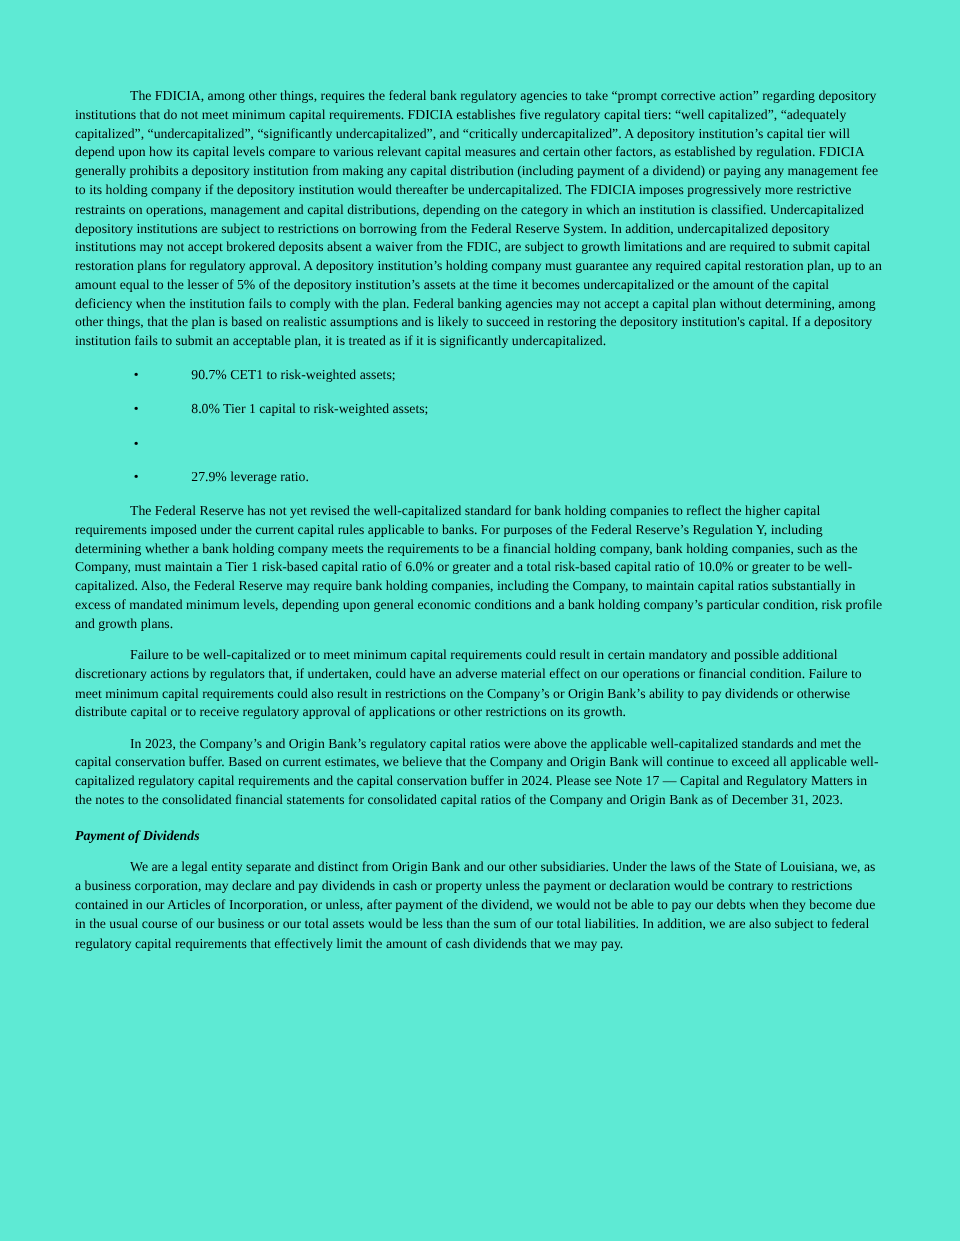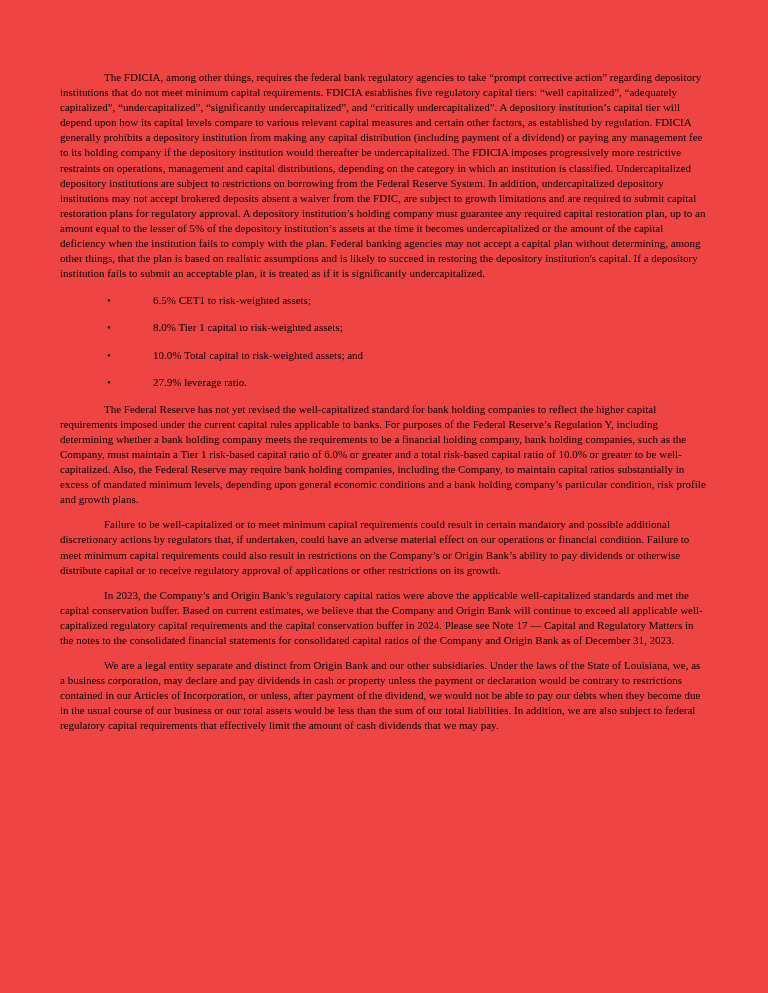--- a/index.html
+++ b/index.html
@@ -2,21 +2,21 @@
 <html><head>
 <meta charset="utf-8">
 <style>
   * { margin: 0; padding: 0; box-sizing: border-box; }
   html, body { background: #e9e9e9; }
   .page {
     position: relative;
     width: 768px;
     height: 993px;
     margin: 0 auto;
-    background: #ef4444;
+    background: #5eead4;
     color: #000000;
     font-family: "Liberation Serif", "DejaVu Serif", serif;
     padding: 70px 62px 13px 60px;
     overflow: hidden;
   }
   .body-para {
     font-size: 11px;
     line-height: 15.1px;
     text-indent: 44px;
     text-align: left;
@@ -59,39 +59,39 @@
 <body>
 
 <div class="page">
 
   <p class="body-para">The FDICIA, among other things, requires the federal bank regulatory agencies to take “prompt corrective action” regarding depository institutions that do not meet minimum capital requirements. FDICIA establishes five regulatory capital tiers: “well capitalized”, “adequately capitalized”, “undercapitalized”, “significantly undercapitalized”, and “critically undercapitalized”. A depository institution’s capital tier will depend upon how its capital levels compare to various relevant capital measures and certain other factors, as established by regulation. FDICIA generally prohibits a depository institution from making any capital distribution (including payment of a dividend) or paying any management fee to its holding company if the depository institution would thereafter be undercapitalized. The FDICIA imposes progressively more restrictive restraints on operations, management and capital distributions, depending on the category in which an institution is classified. Undercapitalized depository institutions are subject to restrictions on borrowing from the Federal Reserve System. In addition, undercapitalized depository institutions may not accept brokered deposits absent a waiver from the FDIC, are subject to growth limitations and are required to submit capital restoration plans for regulatory approval. A depository institution’s holding company must guarantee any required capital restoration plan, up to an amount equal to the lesser of 5% of the depository institution’s assets at the time it becomes undercapitalized or the amount of the capital deficiency when the institution fails to comply with the plan. Federal banking agencies may not accept a capital plan without determining, among other things, that the plan is based on realistic assumptions and is likely to succeed in restoring the depository institution's capital. If a depository institution fails to submit an acceptable plan, it is treated as if it is significantly undercapitalized.</p>
 
 
   <ul class="bullet-list">
     <li class="bullet-item">
       <span class="bullet-marker">•</span>
-      <span class="bullet-text">6.5% CET1 to risk-weighted assets;</span>
+      <span class="bullet-text">90.7% CET1 to risk-weighted assets;</span>
     </li>
     <li class="bullet-item">
       <span class="bullet-marker">•</span>
       <span class="bullet-text">8.0% Tier 1 capital to risk-weighted assets;</span>
     </li>
     <li class="bullet-item">
       <span class="bullet-marker">•</span>
-      <span class="bullet-text">10.0% Total capital to risk-weighted assets; and</span>
     </li>
     <li class="bullet-item">
       <span class="bullet-marker">•</span>
       <span class="bullet-text">27.9% leverage ratio.</span>
     </li>
   </ul>
 
   <p class="body-para">The Federal Reserve has not yet revised the well-capitalized standard for bank holding companies to reflect the higher capital requirements imposed under the current capital rules applicable to banks. For purposes of the Federal Reserve’s Regulation Y, including determining whether a bank holding company meets the requirements to be a financial holding company, bank holding companies, such as the Company, must maintain a Tier 1 risk-based capital ratio of 6.0% or greater and a total risk-based capital ratio of 10.0% or greater to be well-capitalized. Also, the Federal Reserve may require bank holding companies, including the Company, to maintain capital ratios substantially in excess of mandated minimum levels, depending upon general economic conditions and a bank holding company’s particular condition, risk profile and growth plans.</p>
 
   <p class="body-para">Failure to be well-capitalized or to meet minimum capital requirements could result in certain mandatory and possible additional discretionary actions by regulators that, if undertaken, could have an adverse material effect on our operations or financial condition. Failure to meet minimum capital requirements could also result in restrictions on the Company’s or Origin Bank’s ability to pay dividends or otherwise distribute capital or to receive regulatory approval of applications or other restrictions on its growth.</p>
 
   <p class="body-para"><span>In 2023, the Company’s and Origin Bank’s regulatory capital ratios were above the applicable well-capitalized standards and met the capital conservation buffer. Based on current estimates, we believe that the Company and Origin Bank will continue to exceed all applicable well-capitalized regulatory capital requirements and the capital conservation buffer in 2024. Please see </span><span class="italic">Note 17 — Capital and Regulatory Matters</span><span> in the notes to the consolidated financial statements for consolidated capital ratios of the Company and Origin Bank as of December 31, 2023.</span></p>
 
+  <h3 class="section-heading">Payment of Dividends</h3>
 
   <p class="body-para">We are a legal entity separate and distinct from Origin Bank and our other subsidiaries. Under the laws of the State of Louisiana, we, as a business corporation, may declare and pay dividends in cash or property unless the payment or declaration would be contrary to restrictions contained in our Articles of Incorporation, or unless, after payment of the dividend, we would not be able to pay our debts when they become due in the usual course of our business or our total assets would be less than the sum of our total liabilities. In addition, we are also subject to federal regulatory capital requirements that effectively limit the amount of cash dividends that we may pay.</p>
 
 
 </div>
 
 </body></html>

